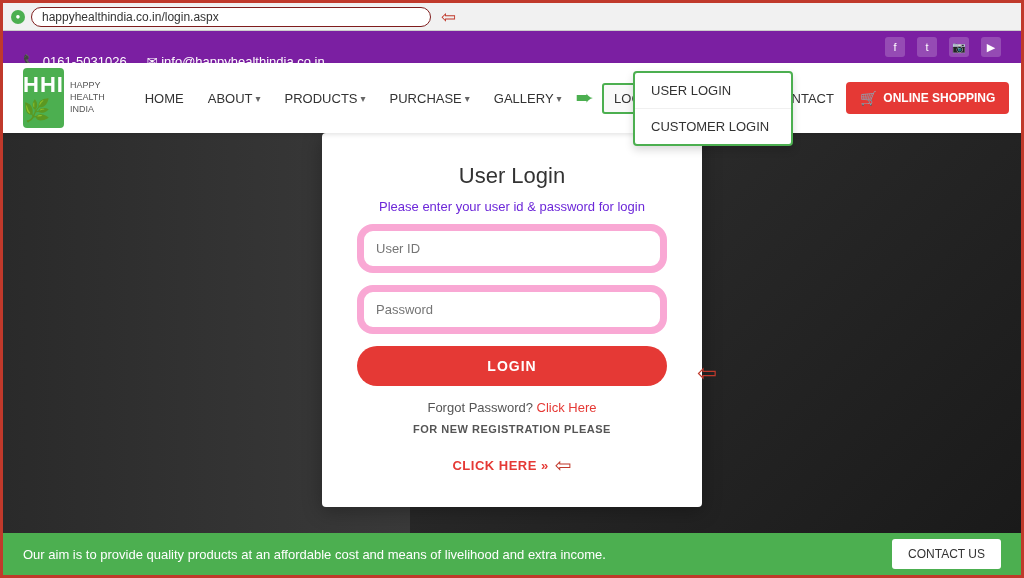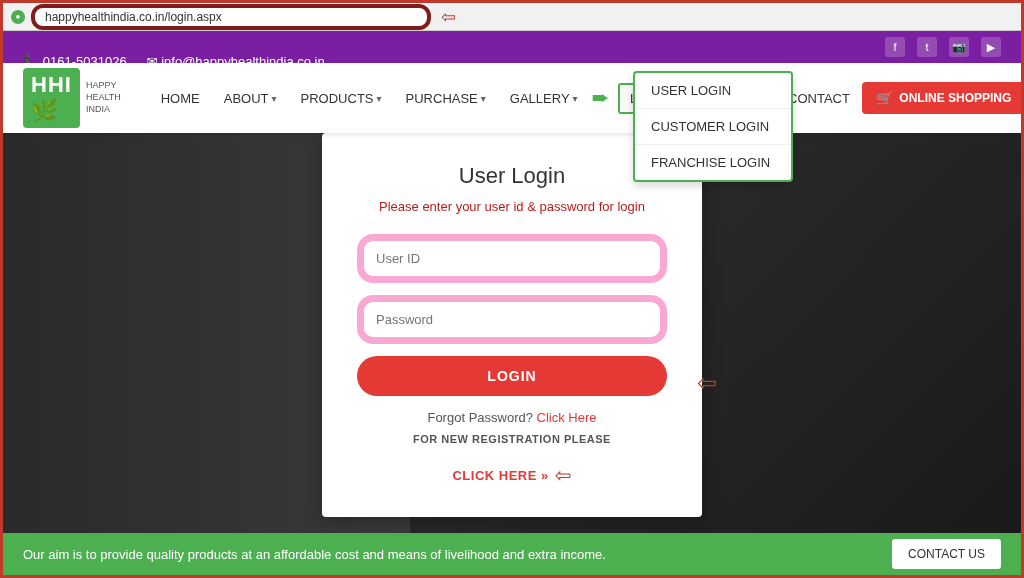--- a/index.html
+++ b/index.html
@@ -17,21 +17,21 @@
     }
     .browser-favicon {
       width: 14px; height: 14px;
       background: #4CAF50;
       border-radius: 50%;
       display: flex; align-items: center; justify-content: center;
       font-size: 8px; color: white;
     }
     .browser-url {
       background: white;
-      border: 4px solid #7f1d1d;
+      border: 1px solid #7f1d1d;
       border-radius: 12px;
       padding: 2px 10px;
       font-size: 12px;
       color: #333;
       flex: 1;
       max-width: 400px;
     }
     .arrow-indicator {
       color: #c0392b;
       font-size: 18px;
@@ -72,21 +72,21 @@
     }
     .logo {
       display: flex; align-items: center; gap: 6px;
       margin-right: 30px;
     }
     .logo-box {
       background: #4CAF50;
       color: white;
       font-weight: bold;
       font-size: 22px;
-      padding: 4px 8px;
+      padding: 4px 0;
       border-radius: 4px;
       letter-spacing: 1px;
     }
     .logo-text {
       font-size: 9px;
       color: #555;
       line-height: 1.3;
       text-transform: uppercase;
     }
     .nav-links {
@@ -204,22 +204,22 @@
     .form-title {
       text-align: center;
       font-size: 22px;
       color: #333;
       margin-bottom: 10px;
       font-weight: normal;
     }
     .form-subtitle {
       text-align: center;
       font-size: 13px;
-      color: #b91c1c;
-      margin-bottom: 20px;
+      color: #6d28d9;
+      margin-bottom: 10px;
     }
     .form-input {
       width: 100%;
       border: 7px solid #f9a8d4;
       border-radius: 16px;
       padding: 10px 12px;
       font-size: 13px;
       color: #999;
       margin-bottom: 12px;
       outline: none;
@@ -364,21 +364,20 @@
 
   <div class="online-shopping-btn">
     <span class="cart-icon">🛒</span>
     <span>ONLINE SHOPPING</span>
   </div>
 </div>
 
 <div class="dropdown-menu">
   <div class="dropdown-item">USER LOGIN</div>
   <div class="dropdown-item">CUSTOMER LOGIN</div>
-  <div class="dropdown-item">FRANCHISE LOGIN</div>
 </div>
 
 <div class="bg-content">
   <div class="bg-person"></div>
 </div>
 
 <div class="login-form-wrapper">
   <div class="form-title">User Login</div>
   <div class="form-subtitle">Please enter your user id &amp; password for login</div>
 

